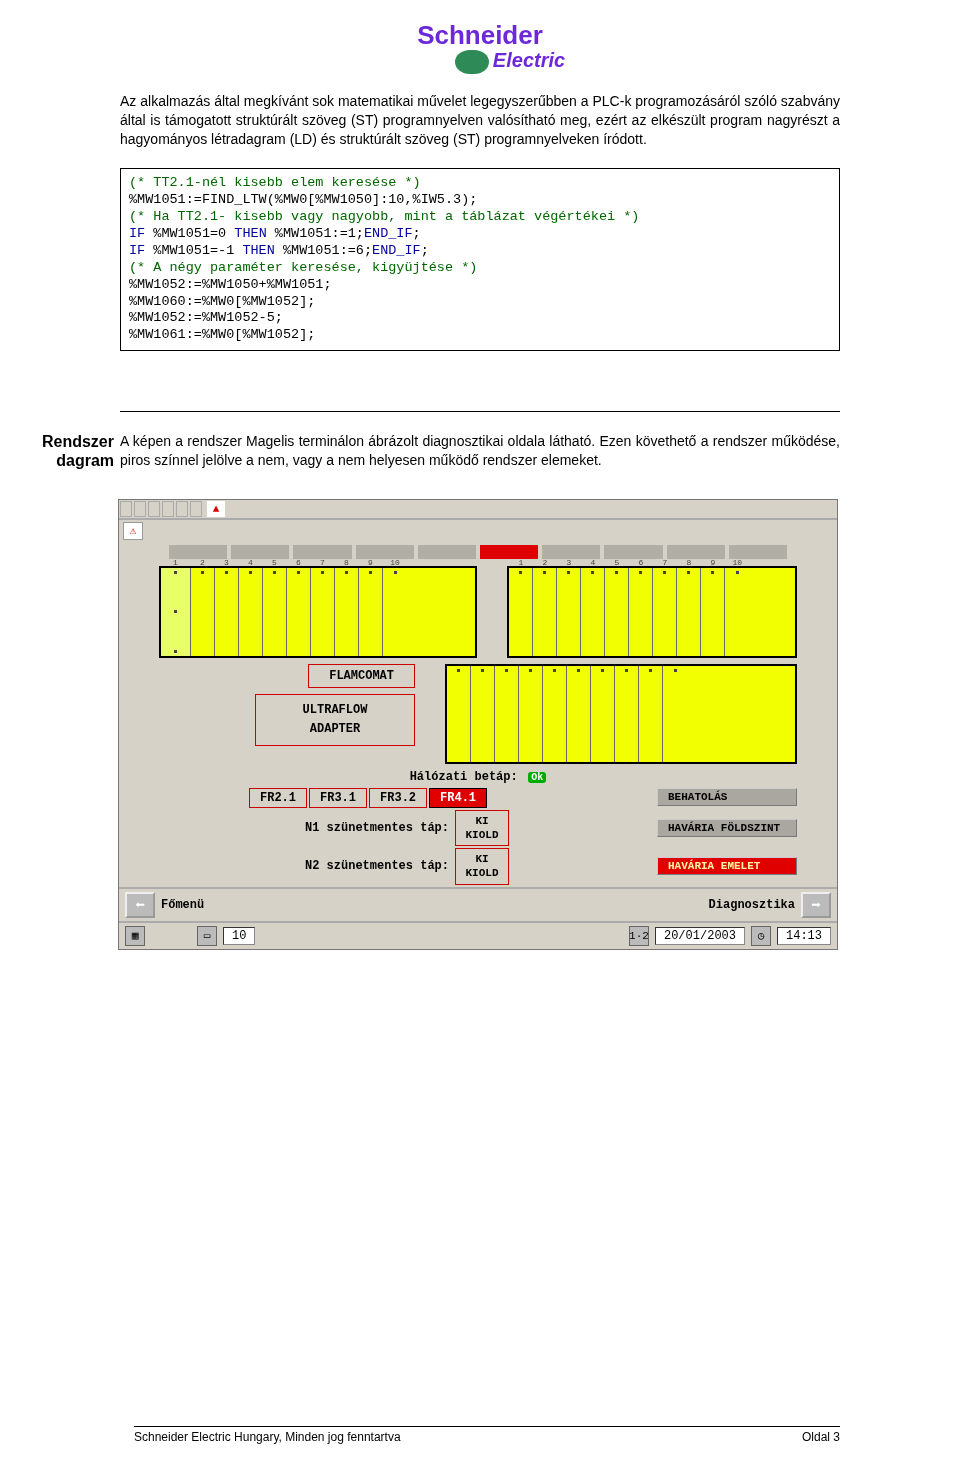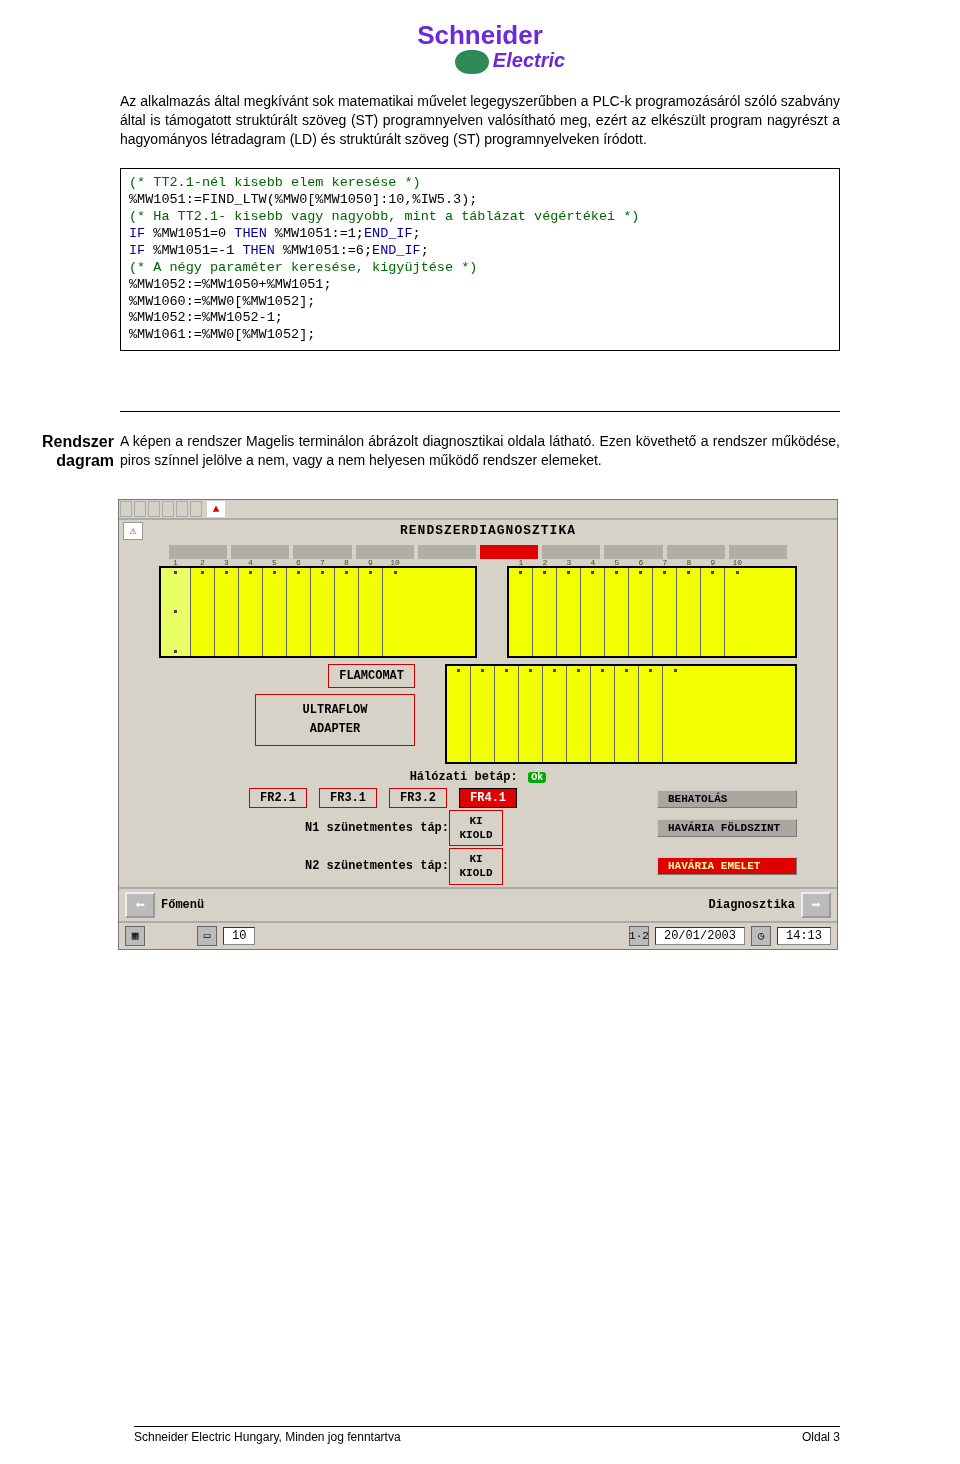--- a/index.html
+++ b/index.html
@@ -99,42 +99,42 @@
   }
   .slot:last-child { border-right: none; }
   .slot-num { position:absolute; top:-10px; left:0; right:0; text-align:center; font-size:8px; color:#444;}
   .slot .led { width:3px; height:3px; background:#444; margin:1px; }
   .slots.left .slot:first-child { width:30px; background:#e8ff66; }
 
   .mid-row { display:flex; gap:30px; padding:2px 40px; }
   .left-col { width: 256px; display:flex; flex-direction:column; gap:6px; align-items:flex-end; }
   .labelbox {
     border:1px solid #c00;
-    padding:4px 10px;
+    padding:4px 20px;
     background:#d6d2c7;
     font-family:"Courier New",monospace;
     font-weight:bold;
     font-size:12px;
     text-align:center;
   }
   .labelbox.wide { width:160px; padding:6px 0; line-height:1.6; }
   .slots-lower {
     border:2px solid #000; background:#f2ff00; display:flex; height:100px; flex:1;
   }
 
   .net-label { font-family:"Courier New",monospace; font-weight:bold; font-size:12px; }
   .ok-badge { display:inline-block; background:#0a0; color:#fff; font-weight:bold; font-size:10px; padding:0 3px; border-radius:3px; margin-left:4px;}
 
-  .fr-row { display:flex; align-items:flex-end; padding:2px 40px 2px 130px; gap:12px;}
+  .fr-row { display:flex; align-items:flex-start; padding:2px 40px 2px 130px; gap:2px;}
   .frbox { background:#d6d2c7; border:1px solid #c00; padding:2px 10px; font-family:"Courier New",monospace; font-weight:bold; font-size:12px; }
   .frbox.redtext { background:#e00000; color:#fff; border:1px solid #000;}
   .statusbtn { background:#aaa7a0; padding:2px 10px; font-family:"Courier New",monospace; font-weight:bold; font-size:11px; border:1px outset #ccc; margin-left:auto; width:140px; text-align:left;}
   .statusbtn.red { background:#e00000; color:#fff8a0;}
   
-  .nline { display:flex; align-items:center; padding:0 40px 2px 130px; }
+  .nline { display:flex; align-items:center; gap:6px; padding:0 40px 2px 130px; }
   .nline .nlabel { font-family:"Courier New",monospace; font-weight:bold; font-size:12px; width:200px; text-align:right;}
   .kibox { border:1px solid #c00; padding:3px 6px; font-family:"Courier New",monospace; font-weight:bold; font-size:11px; text-align:center; width:54px; line-height:1.3;}
 
   .navrow { display:flex; align-items:center; padding:3px 6px; gap:6px; border-top:2px inset #fff; }
   .arrowbtn { width:30px; height:26px; background:#bbb; border:2px outset #eee; display:flex; align-items:center; justify-content:center; font-weight:bold; color:#fff; font-size:16px;}
   .navlabel { font-family:"Courier New",monospace; font-weight:bold; font-size:12px; }
   
   .bottombar { display:flex; align-items:center; gap:6px; padding:3px 6px; background:#d6d2c7; border-top:2px inset #fff; height:28px; }
   .bb-ico { width:20px; height:20px; background:#bbb; border:1px solid #666; display:flex; align-items:center; justify-content:center; font-size:11px;}
   .bb-field { background:#fff; border:1px inset #888; padding:1px 8px; font-family:"Courier New",monospace; font-size:12px; }
@@ -164,21 +164,21 @@
   <p class="para">Az alkalmazás által megkívánt sok matematikai művelet legegyszerűbben a PLC-k programozásáról szóló szabvány által is támogatott struktúrált szöveg (ST) programnyelven valósítható meg, ezért az elkészült program nagyrészt a hagyományos létradagram (LD) és struktúrált szöveg (ST) programnyelveken íródott.</p>
 
   <div class="codebox"><span class="c-green">(* TT2.1-nél kisebb elem keresése *)</span>
 <span>%MW1051:=FIND_LTW(%MW0[%MW1050]:10,%IW5.3);</span>
 <span class="c-green">(* Ha TT2.1- kisebb vagy nagyobb, mint a táblázat végértékei *)</span>
 <span class="c-blue">IF</span><span> %MW1051=0 </span><span class="c-blue">THEN</span><span> %MW1051:=1;</span><span class="c-blue">END_IF</span><span>;</span>
 <span class="c-blue">IF</span><span> %MW1051=-1 </span><span class="c-blue">THEN</span><span> %MW1051:=6;</span><span class="c-blue">END_IF</span><span>;</span>
 <span class="c-green">(* A négy paraméter keresése, kigyüjtése *)</span>
 <span>%MW1052:=%MW1050+%MW1051;</span>
 <span>%MW1060:=%MW0[%MW1052];</span>
-<span>%MW1052:=%MW1052-1;</span>
+<span>%MW1052:=%MW1052-5;</span>
 <span>%MW1061:=%MW0[%MW1052];</span></div>
 
   <div class="divider"></div>
 
   <div class="section">
     <div class="side-h">Rendszer dagram</div>
     <div class="desc">A képen a rendszer Magelis terminálon ábrázolt diagnosztikai oldala látható. Ezen követhető a rendszer működése, piros színnel jelölve a nem, vagy a nem helyesen működő rendszer elemeket.</div>
   </div>
 
   <div class="diag">
@@ -186,21 +186,20 @@
       <div class="tiny-tab"></div>
       <div class="tiny-tab"></div>
       <div class="tiny-tab"></div>
       <div class="tiny-tab"></div>
       <div class="tiny-tab"></div>
       <div class="tiny-tab"></div>
       <div class="tiny-warn">▲</div>
     </div>
     <div class="diag-title-row">
       <span class="warn-ico">⚠</span>
-      <span class="diag-title">RENDSZERDIAGNOSZTIKA</span>
     </div>
 
     <div class="status-strip">
       <div class="cell"></div>
       <div class="cell"></div>
       <div class="cell"></div>
       <div class="cell"></div>
       <div class="cell"></div>
       <div class="cell red"></div>
       <div class="cell"></div>

